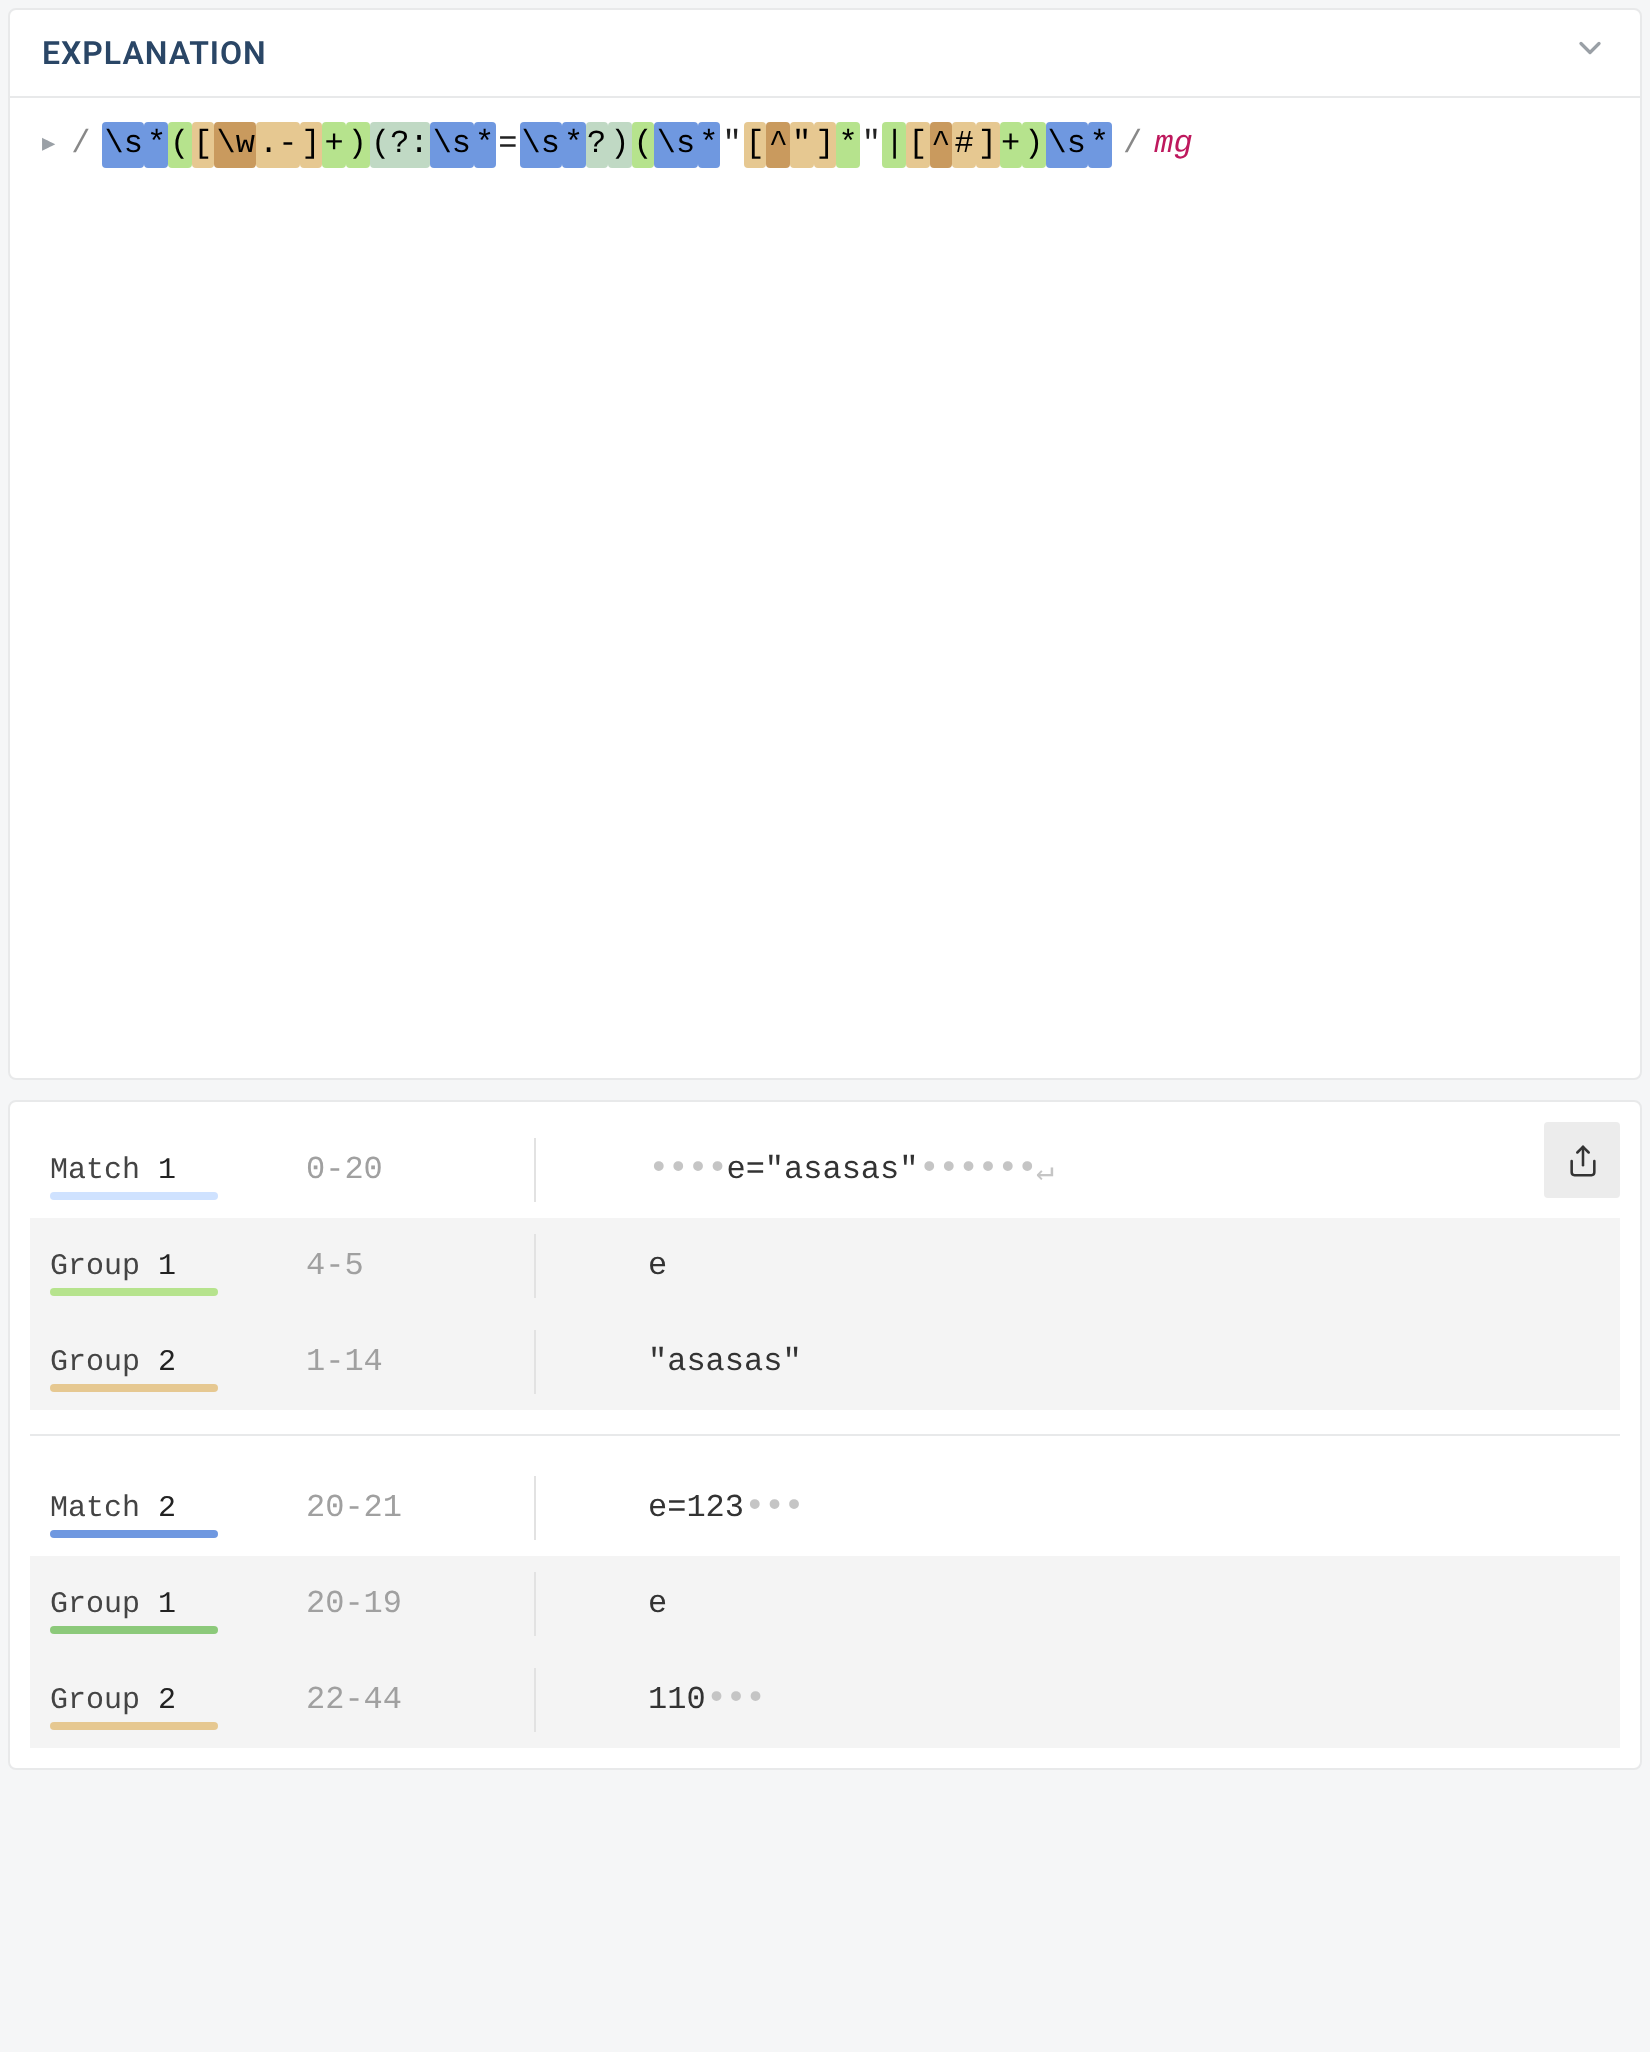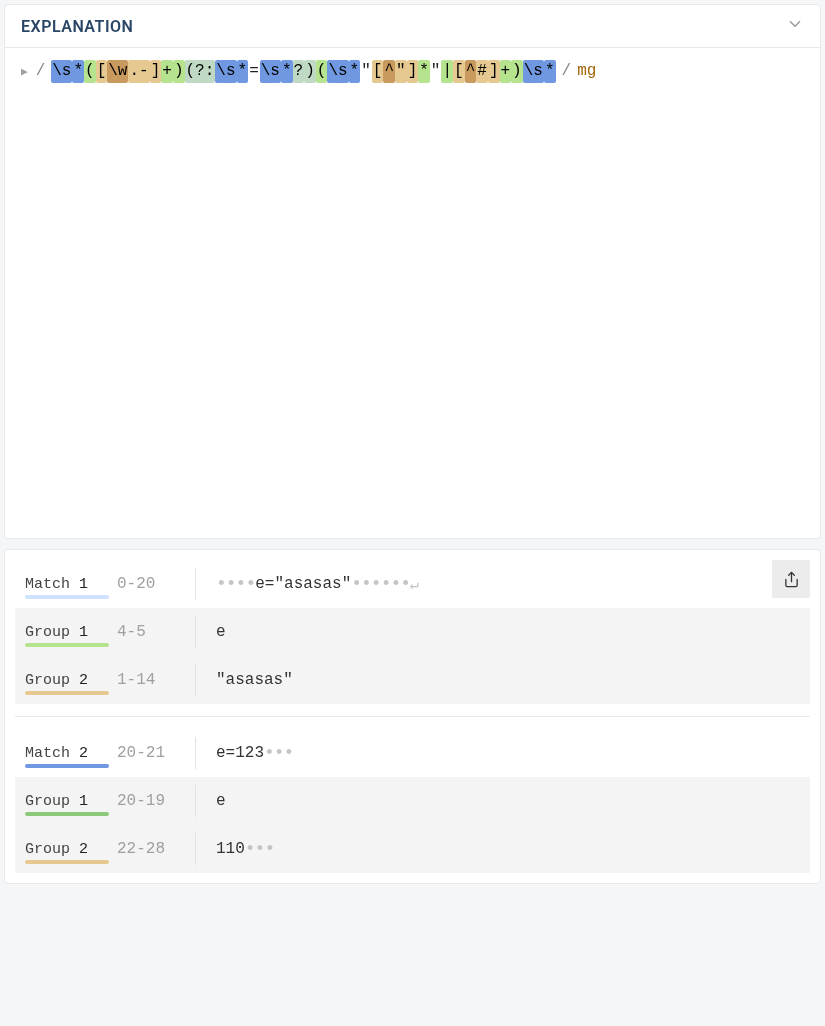--- a/index.html
+++ b/index.html
@@ -47,21 +47,21 @@
     font-size: 16px;
     white-space: nowrap;
   }
   .tri {
     color: #9aa0a6;
     font-size: 11px;
     cursor: pointer;
     margin-right: 2px;
   }
   .delim { color: #888; }
-  .flags { color: #a16207; }
+  .flags { color: #be185d; font-style: italic; }
   .regex-tokens {
     display: inline-flex;
     align-items: center;
   }
   .tok {
     padding: 1px 1px;
     border-radius: 2px;
     display: inline-block;
     line-height: 1.3;
     color: #111;
@@ -77,20 +77,21 @@
   
   .match-body {
     padding: 10px 10px 10px 10px;
   }
   .row {
     display: flex;
     align-items: center;
     padding: 8px 10px;
     position: relative;
     min-height: 46px;
+    gap: 36px;
   }
   .row-group { background: #f4f4f4; }
   .label-col {
     width: 92px;
     flex-shrink: 0;
     font-family: "SFMono-Regular", Consolas, "Liberation Mono", Menlo, monospace;
     font-size: 15px;
     color: #444;
     position: relative;
   }
@@ -270,21 +271,21 @@
       <div class="row row-group">
         <div class="label-col">Group <span class="idx">1</span><div class="underline u-g1-2"></div></div>
         <div class="range-col">20-19</div>
         <div class="vdiv"></div>
         <div class="content-col">
           <span>e</span>
         </div>
       </div>
       <div class="row row-group">
         <div class="label-col">Group <span class="idx">2</span><div class="underline u-g2"></div></div>
-        <div class="range-col">22-28</div>
+        <div class="range-col">22-44</div>
         <div class="vdiv"></div>
         <div class="content-col">
           <span>110</span>
           <span class="dot">•••</span>
         </div>
       </div>
     </div>
 </div>
 
 </body></html>

